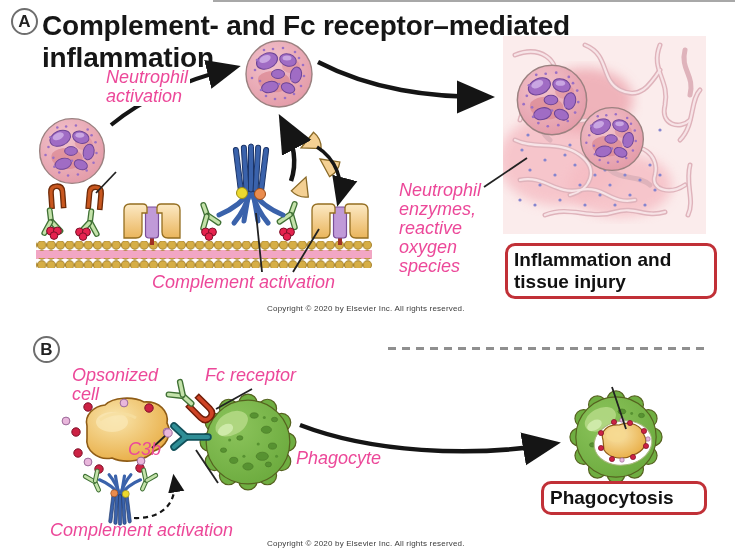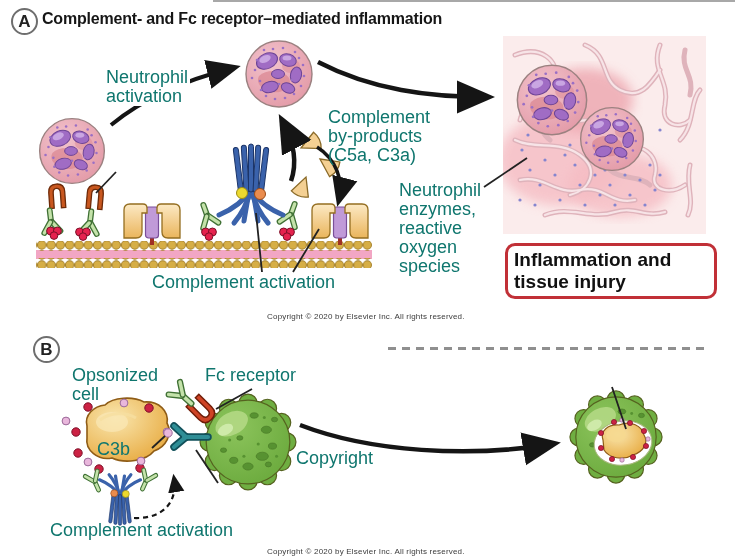--- a/index.html
+++ b/index.html
@@ -1,26 +1,26 @@
 <!DOCTYPE html>
 <html><head>
 <meta charset="utf-8">
 <style>
   html,body{margin:0;padding:0;background:#fff;}
   .canvas{position:relative;width:735px;height:558px;background:#fff;overflow:hidden;
           font-family:"Liberation Sans",sans-serif;color:#1a1a1a;}
   svg.art{position:absolute;left:0;top:0;}
-  .lbl{position:absolute;font-size:18px;line-height:19px;white-space:pre-line;color:#0f766e;}
-  .ttl{position:absolute;font-size:16px;font-weight:bold;letter-spacing:-0.2px;color:#161616;}
+  .lbl{position:absolute;font-size:18px;line-height:19px;white-space:pre-line;color:#ec4899;font-style:italic;}
+  .ttl{position:absolute;font-size:28px;font-weight:bold;letter-spacing:-0.2px;color:#161616;}
   .circ{position:absolute;width:23px;height:23px;border:2px solid #6e6e6e;border-radius:50%;
         text-align:center;font-size:17px;font-weight:bold;line-height:23px;color:#222;background:#fff;}
   .obox{position:absolute;border:3.5px solid #c13037;border-radius:10px;background:#fff;
         font-size:19px;font-weight:bold;text-align:left;line-height:22px;white-space:pre-line;
         padding:3px 6px;color:#111;}
-  .copyr{position:absolute;font-size:8px;color:#3a3a3a;letter-spacing:.2px;margin-top:8px;}
+  .copyr{position:absolute;font-size:8px;color:#3a3a3a;letter-spacing:.2px;}
   .dashline{position:absolute;height:3px;
         background:repeating-linear-gradient(90deg,#8f8f8f 0 8px,transparent 8px 14px);}
   .topline{position:absolute;left:213px;top:0;width:522px;height:2px;background:#a8a8a8;}
   .whitebg{background:#fff;padding:0 2px;}
 </style>
 </head>
 <body>
 
 <div class="canvas">
   <div class="topline"></div>
@@ -378,38 +378,36 @@
       <line x1="218" y1="483" x2="196" y2="450"></line>
       <line x1="612" y1="387" x2="626" y2="429"></line>
     </g>
   </svg>
 
   <div class="circ" style="left:11px;top:8px;">A</div>
   <div class="ttl" style="left:42px;top:10px;">Complement- and Fc receptor–mediated inflammation</div>
 
   <div class="lbl whitebg" style="left:104px;top:68px;">Neutrophil
 activation</div>
-  <div class="lbl" style="left:328px;top:108px;">Complement
-by-products
-(C5a, C3a)</div>
   <div class="lbl" style="left:399px;top:181px;">Neutrophil
 enzymes,
 reactive
 oxygen
 species</div>
   <div class="lbl" style="left:152px;top:273px;">Complement activation</div>
 
   <div class="obox" style="left:505px;top:243px;width:194px;">Inflammation and
 tissue injury</div>
   <div class="copyr" style="left:267px;top:304px;">Copyright © 2020 by Elsevier Inc. All rights reserved.</div>
 
   <div class="circ" style="left:33px;top:336px;">B</div>
   <div class="dashline" style="left:388px;top:347px;width:318px;"></div>
 
   <div class="lbl" style="left:72px;top:366px;">Opsonized
 cell</div>
   <div class="lbl" style="left:205px;top:366px;">Fc receptor</div>
-  <div class="lbl" style="left:97px;top:440px;">C3b</div>
-  <div class="lbl" style="left:296px;top:449px;">Copyright</div>
+  <div class="lbl" style="left:128px;top:440px;">C3b</div>
+  <div class="lbl" style="left:296px;top:449px;">Phagocyte</div>
   <div class="lbl" style="left:50px;top:521px;">Complement activation</div>
 
+  <div class="obox" style="left:541px;top:481px;width:148px;">Phagocytosis</div>
   <div class="copyr" style="left:267px;top:539px;">Copyright © 2020 by Elsevier Inc. All rights reserved.</div>
 </div>
 
 </body></html>

